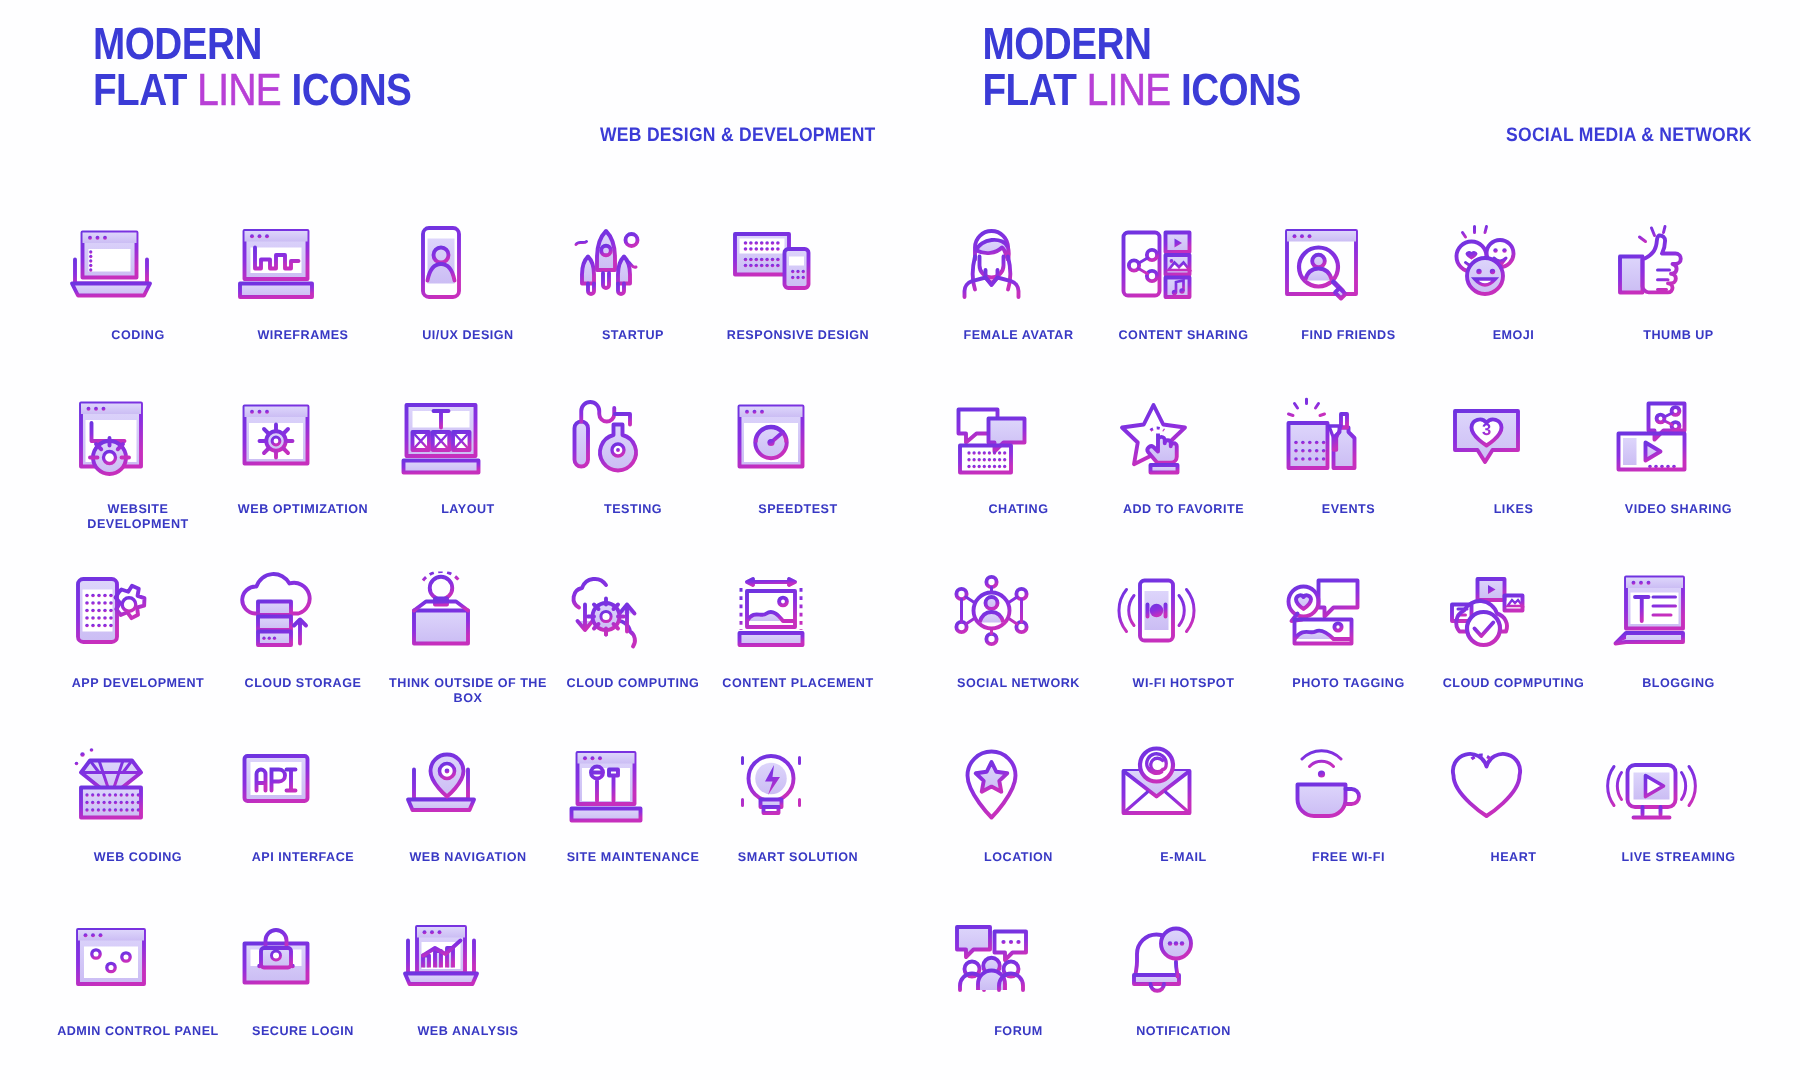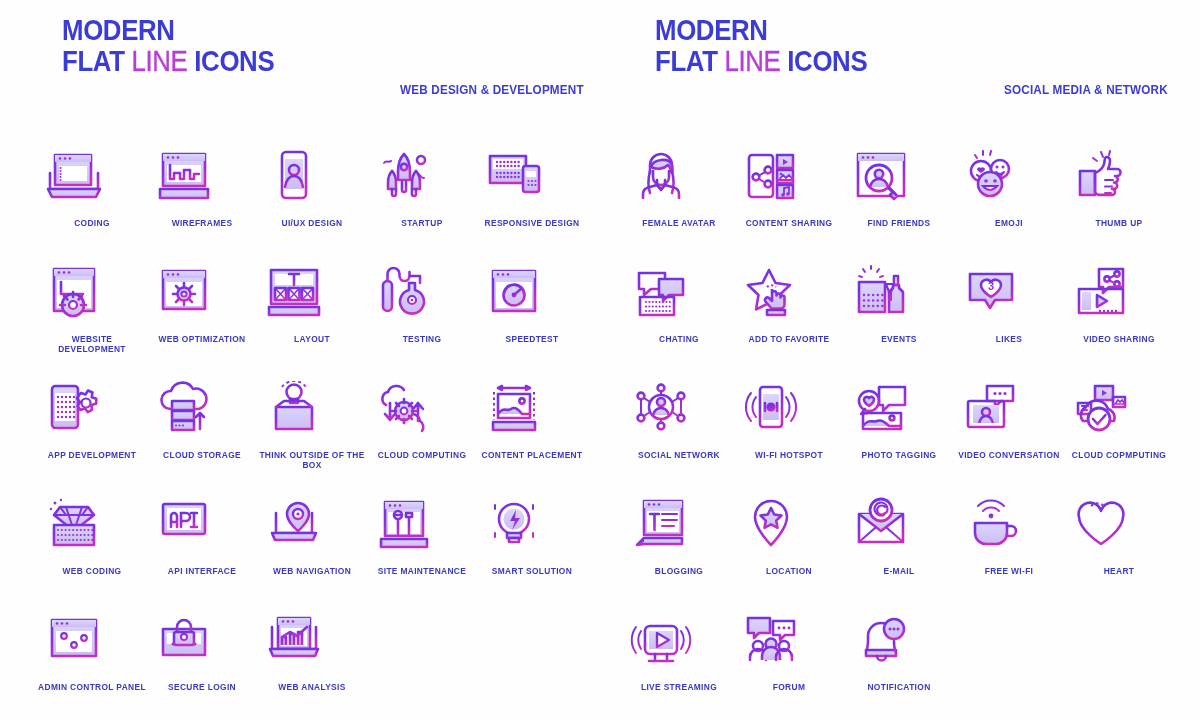--- a/index.html
+++ b/index.html
@@ -884,37 +884,20 @@
             <rect x="14" y="32" width="38" height="16" fill="none" stroke="url(#gstroke)" stroke-width="2.6" stroke-linecap="round" stroke-linejoin="round"></rect>
             <path d="M14 45 c6-8 10-3 14-5 s9 2 12 5 h12" fill="url(#gfill)" stroke="url(#gstroke)" stroke-width="2.6" stroke-linejoin="round"></path>
             <circle cx="43" cy="37" r="2.4" fill="none" stroke="url(#gstroke)" stroke-width="2.6" stroke-linecap="round" stroke-linejoin="round"></circle>
           </svg>
         </div>
         <div class="cap">PHOTO TAGGING</div>
       </div>
       <div class="cell">
         <div class="icon-box">
           <svg viewBox="0 0 64 60" width="64" height="60">
-            <path d="M28 5 h26 v15 H42 l-6 6 v-6 h-8 z" fill="none" stroke="url(#gstroke)" stroke-width="2.6" stroke-linecap="round" stroke-linejoin="round"></path>
-            <circle cx="36" cy="12.5" r="1.6" fill="url(#gstroke)" stroke="none"></circle>
-            <circle cx="41" cy="12.5" r="1.6" fill="url(#gstroke)" stroke="none"></circle>
-            <circle cx="46" cy="12.5" r="1.6" fill="url(#gstroke)" stroke="none"></circle>
-            <rect x="9" y="20" width="36" height="26" rx="2" fill="none" stroke="url(#gstroke)" stroke-width="2.6" stroke-linecap="round" stroke-linejoin="round"></rect>
-            <rect x="14" y="24" width="26" height="18" fill="url(#gfill)" stroke="none"></rect>
-            <circle cx="27" cy="31" r="4" fill="url(#gfill)" stroke="url(#gstroke)" stroke-width="2.6" stroke-linejoin="round"></circle>
-            <path d="M20 42 c1.5-5 4-7 7-7 s5.5 2 7 7" fill="url(#gfill)" stroke="url(#gstroke)" stroke-width="2.6" stroke-linejoin="round"></path>
-            <line x1="12" y1="27" x2="12" y2="39" fill="none" stroke="url(#gstroke)" stroke-width="2.6" stroke-linecap="round" stroke-linejoin="round"></line>
-            <line x1="42" y1="27" x2="42" y2="39" fill="none" stroke="url(#gstroke)" stroke-width="2.6" stroke-linecap="round" stroke-linejoin="round"></line>
-          </svg>
-        </div>
-        <div class="cap">VIDEO CONVERSATION</div>
-      </div>
-      <div class="cell">
-        <div class="icon-box">
-          <svg viewBox="0 0 64 60" width="64" height="60">
             <rect x="26" y="5" width="18" height="14" fill="url(#gfill)" stroke="url(#gstroke)" stroke-width="2.6" stroke-linejoin="round"></rect>
             <path d="M33 9 l5 3 l-5 3 z" fill="url(#gstroke)" stroke="none"></path>
             <rect x="44" y="16" width="12" height="10" fill="none" stroke="url(#gstroke)" stroke-width="2.6" stroke-linecap="round" stroke-linejoin="round"></rect>
             <path d="M46 23 l3-4 l2 2 l2-2 l3 4 z" fill="#fff" stroke="url(#gstroke)" stroke-width="1.6"></path>
             <rect x="9" y="22" width="13" height="11" fill="none" stroke="url(#gstroke)" stroke-width="2.6" stroke-linecap="round" stroke-linejoin="round"></rect>
             <path d="M13 25 h6 M13 29 h5" fill="none" stroke="url(#gstroke)" stroke-width="2" stroke-linecap="round" stroke-linejoin="round"></path>
             <path d="M14 40 a9 9 0 0 1 3-14 a12 12 0 0 1 22 2 a9 9 0 0 1 6 12 z" fill="none" stroke="url(#gstroke)" stroke-width="2.6" stroke-linecap="round" stroke-linejoin="round"></path>
             <circle cx="30" cy="38" r="11" fill="#fff" stroke="url(#gstroke)" stroke-width="2.8"></circle>
             <path d="M24 38 l4.5 5 l8-9" fill="none" stroke="url(#gstroke)" stroke-width="2.6" stroke-linecap="round" stroke-linejoin="round"></path>
           </svg>

